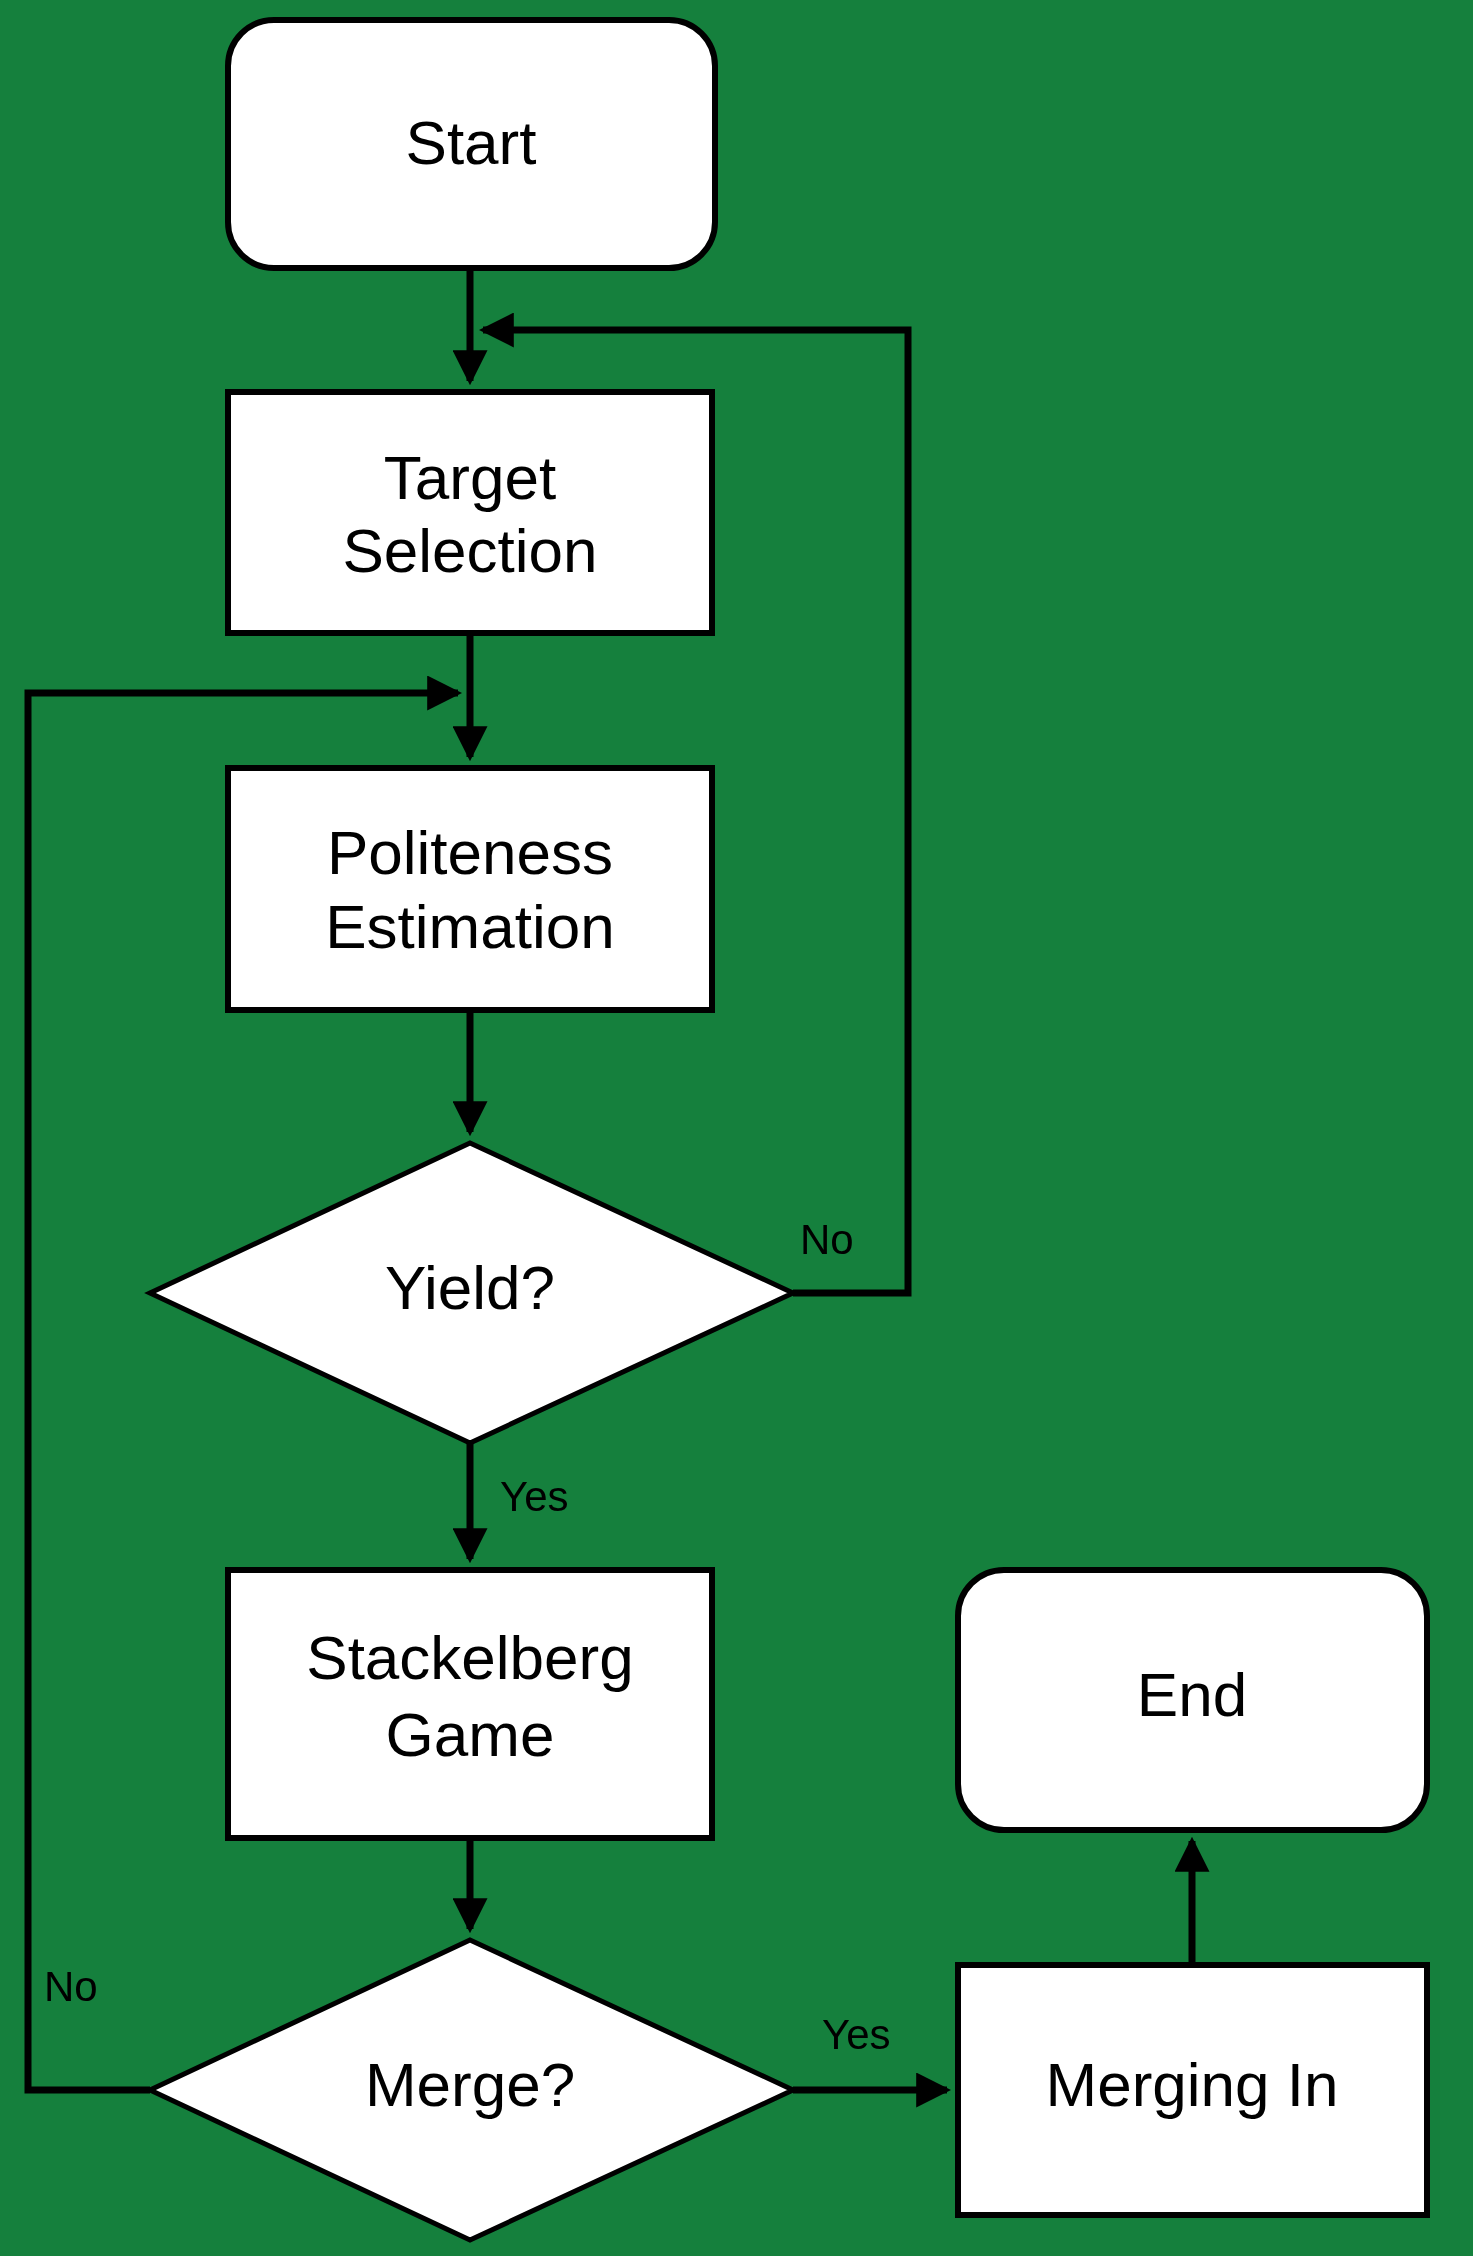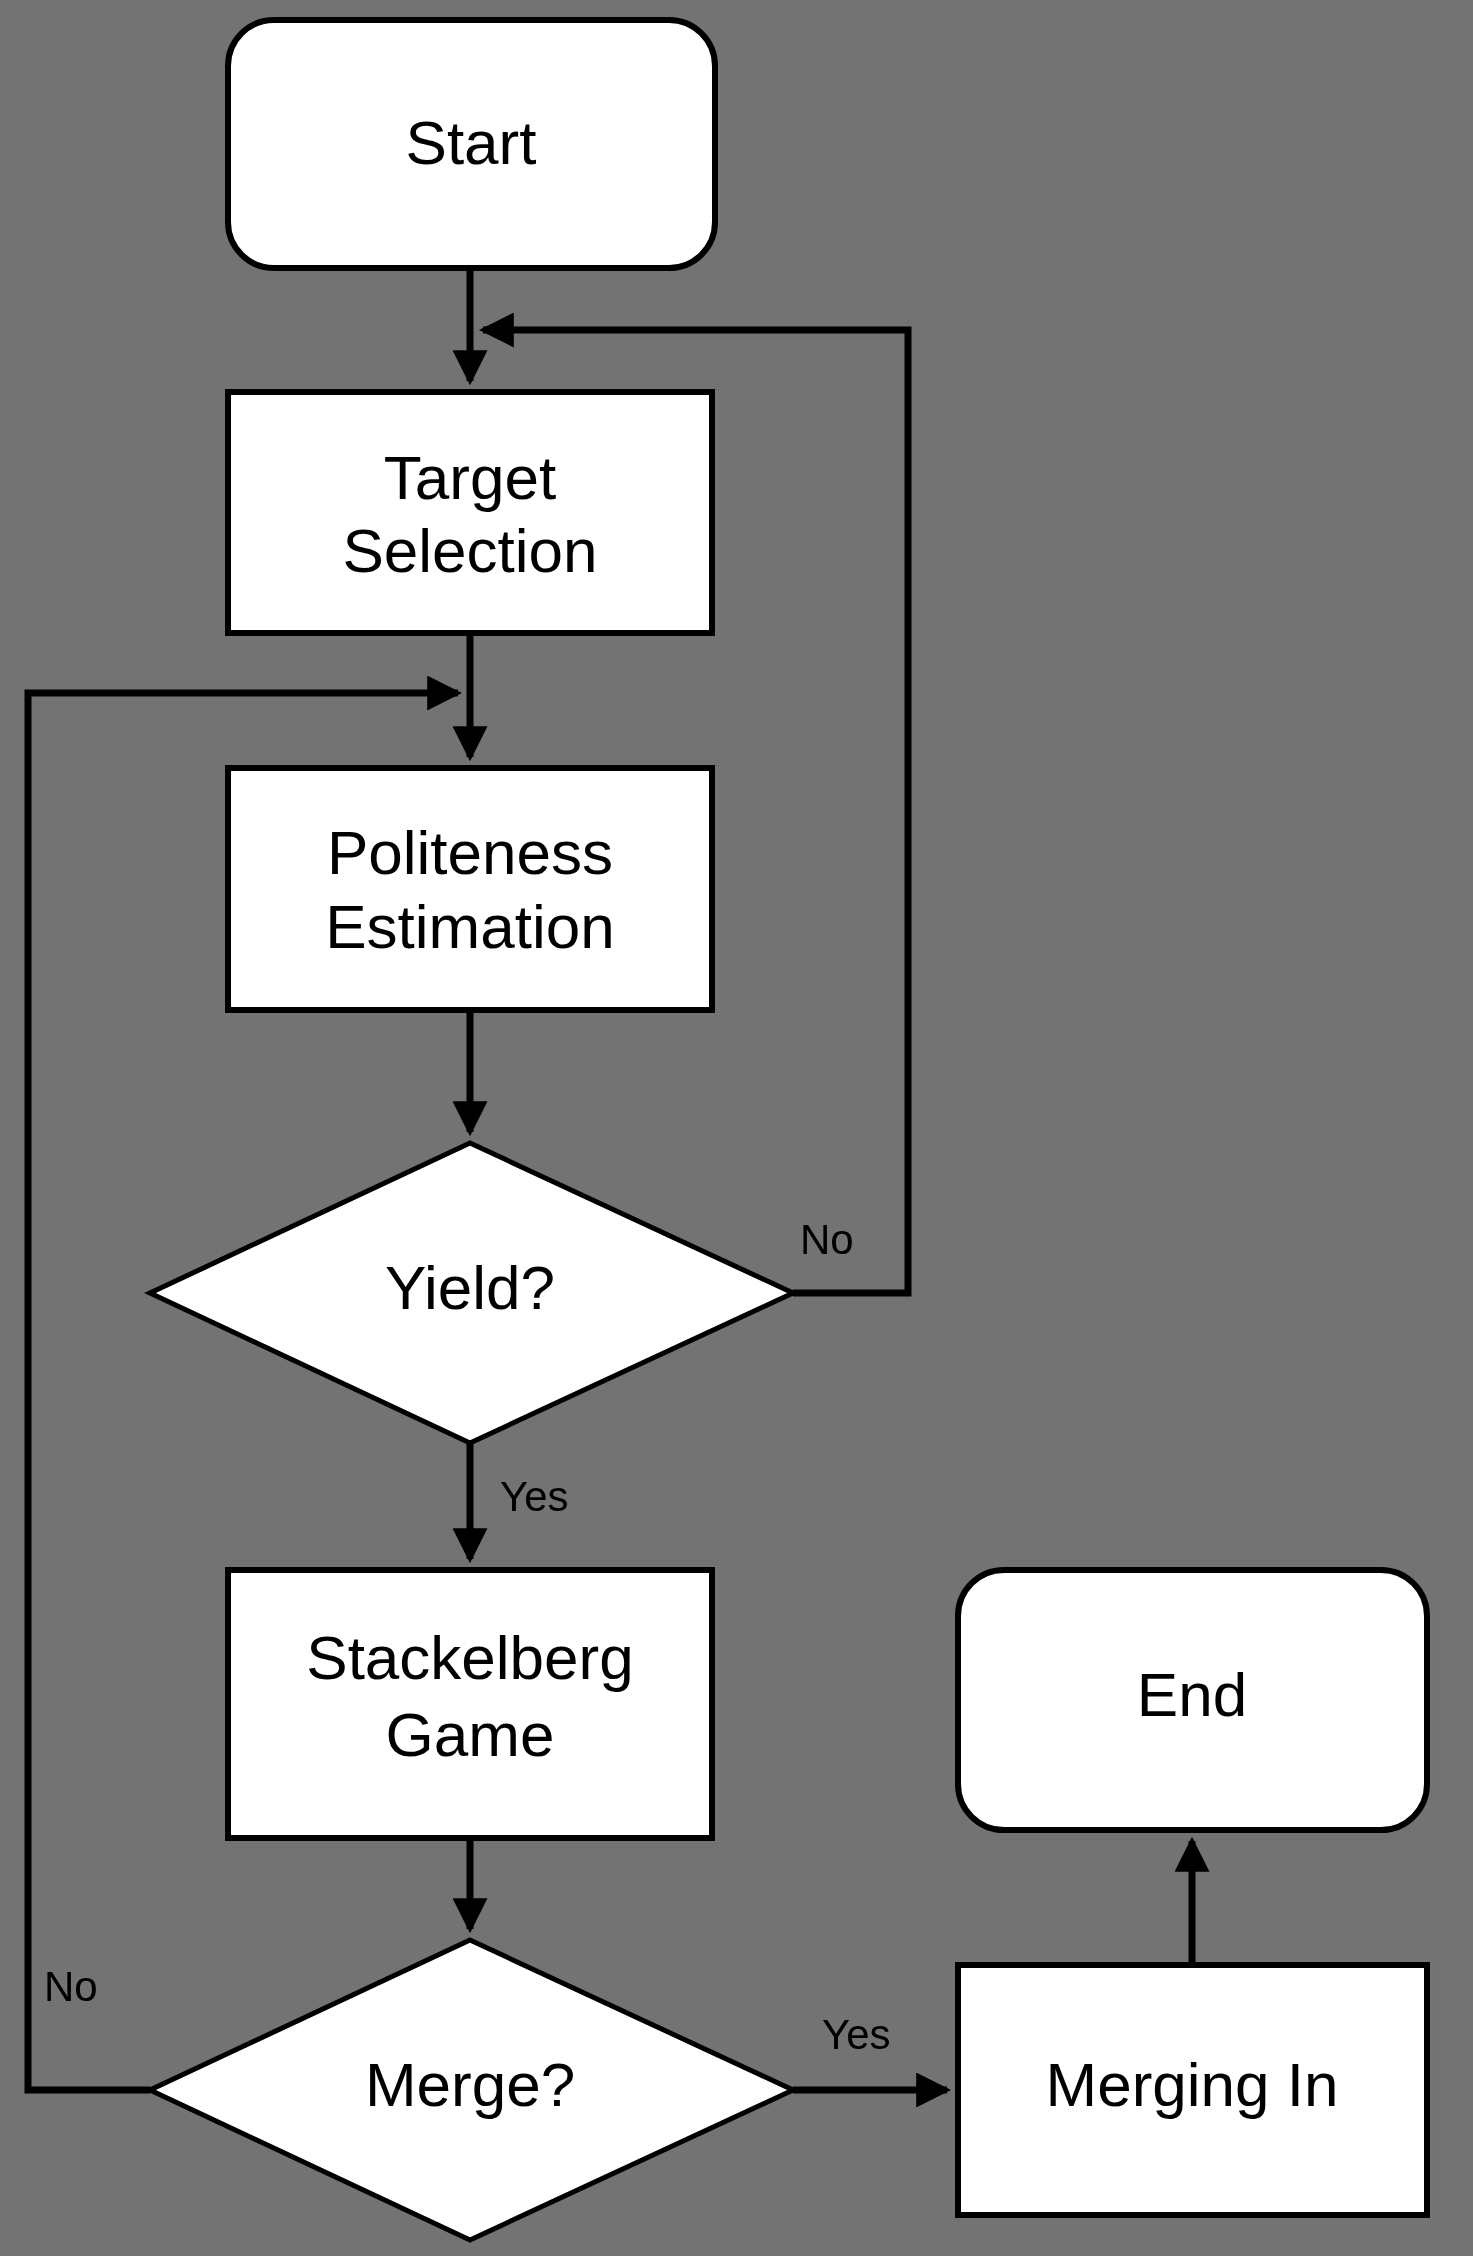--- a/index.html
+++ b/index.html
@@ -7,21 +7,21 @@
     padding: 0;
     background: #ffffff;
   }
   body {
     font-family: "Liberation Sans", sans-serif;
   }
   #flow-root {
     position: relative;
     width: 1473px;
     height: 2256px;
-    background: #737373;
+    background: #15803d;
     overflow: hidden;
   }
   #flow-svg {
     position: absolute;
     top: 0;
     left: 0;
     width: 1473px;
     height: 2256px;
     display: block;
   }

